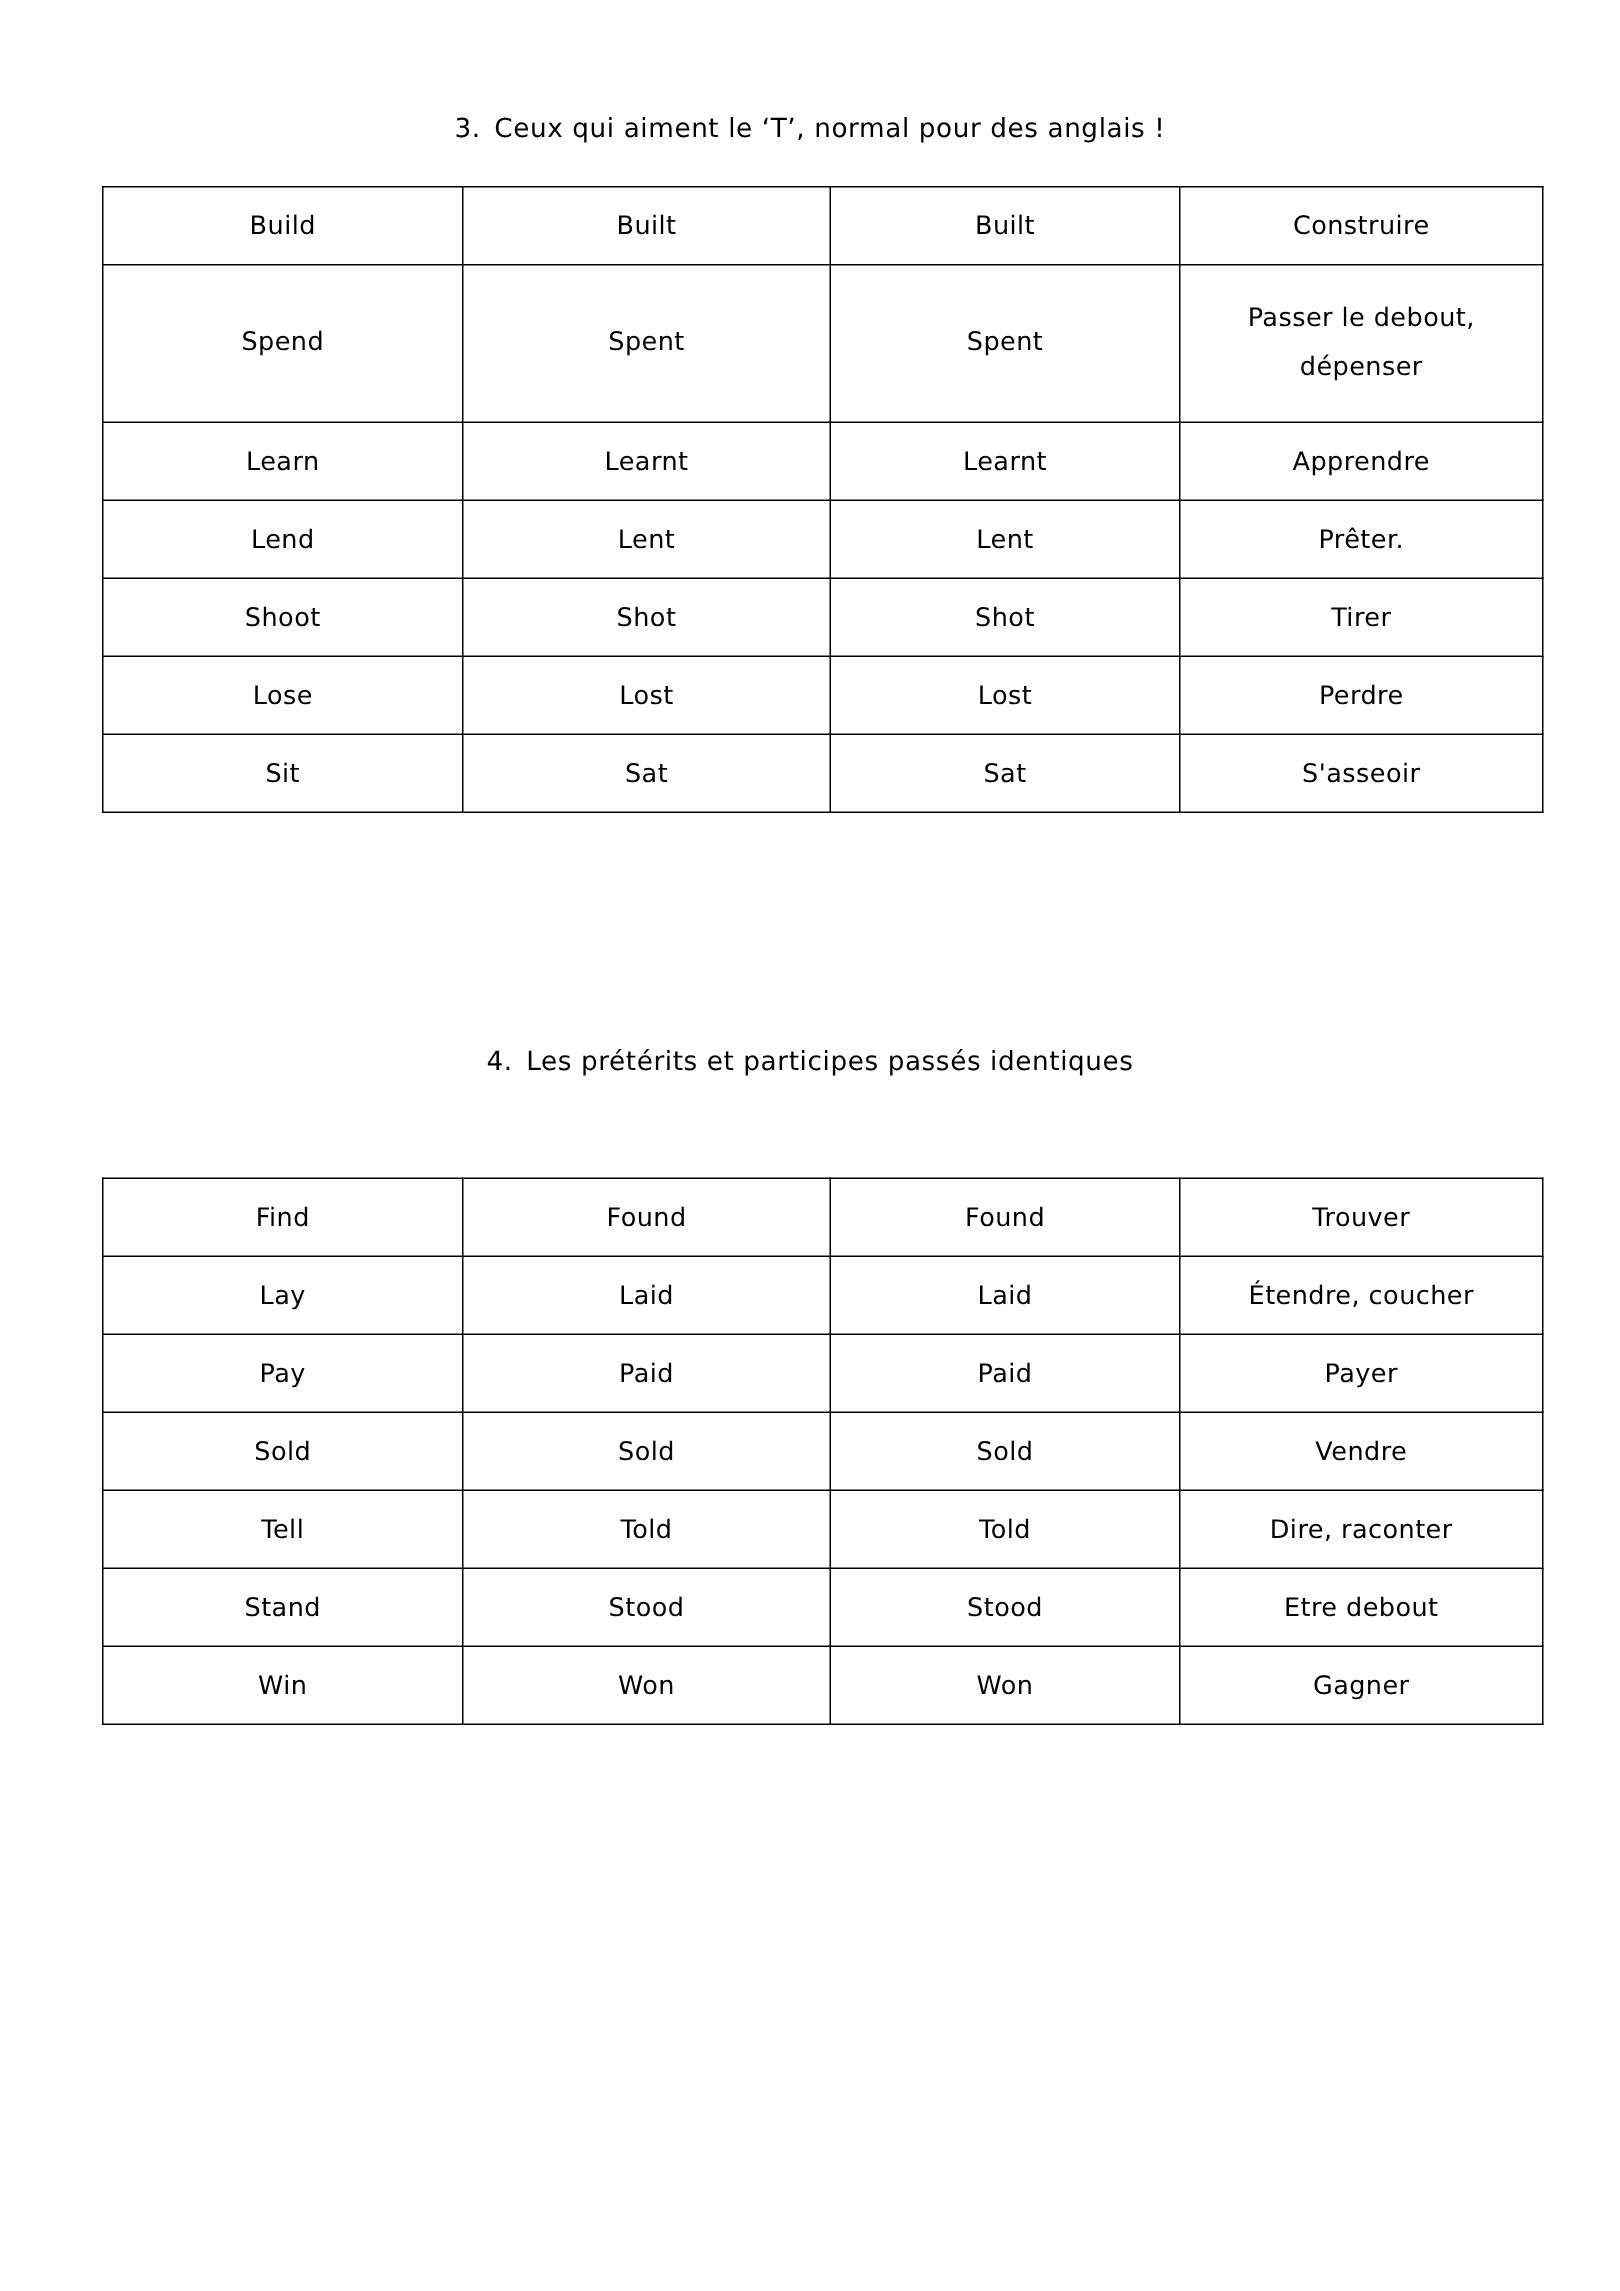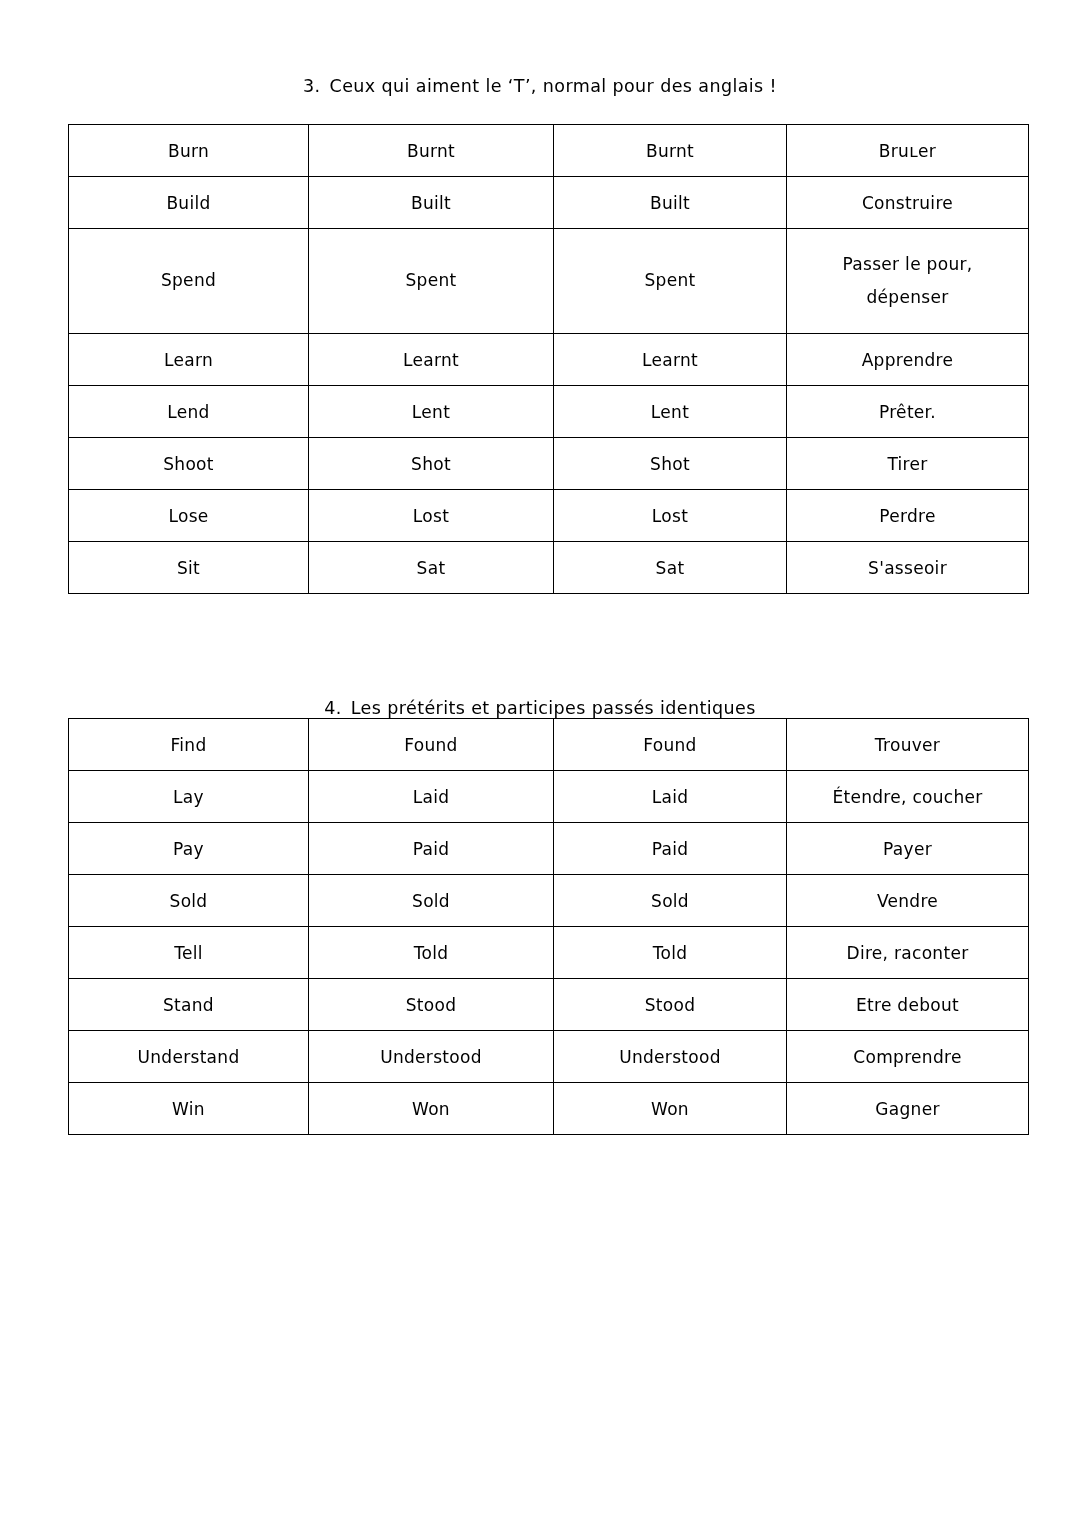--- a/index.html
+++ b/index.html
@@ -51,21 +51,21 @@
     top: 698px;
   }
   table.verbs {
     position: absolute;
     border-collapse: collapse;
     table-layout: fixed;
     width: 960px;
     left: 68px;
   }
   table#table3 { top: 124px; }
-  table#table4 { top: 718px; }
+  table#table4 { top: 785px; }
   table.verbs td {
     border: 1.6px solid #000000;
     text-align: center;
     vertical-align: middle;
     font-size: 17px;
     letter-spacing: 0.3px;
     padding: 0;
     height: 51px;
   }
   table.verbs td.tall {
@@ -93,37 +93,31 @@
 
   <table class="verbs" id="table3">
     <colgroup>
         <col class="c1">
         <col class="c2">
         <col class="c3">
         <col class="c4">
       </colgroup>
     <tbody>
         <tr>
-          <td>Burn</td>
-          <td>Burnt</td>
-          <td>Burnt</td>
-          <td>Bruʟer</td>
-        </tr>
-        <tr>
           <td>Build</td>
           <td>Built</td>
           <td>Built</td>
           <td>Construire</td>
         </tr>
         <tr>
           <td class="tall">Spend</td>
           <td class="tall">Spent</td>
           <td class="tall">Spent</td>
           <td class="tall">
-            <span class="cell-multi">Passer le pour,</span>
+            <span class="cell-multi">Passer le debout,</span>
             <span class="cell-multi">dépenser</span>
           </td>
         </tr>
         <tr>
           <td>Learn</td>
           <td>Learnt</td>
           <td>Learnt</td>
           <td>Apprendre</td>
         </tr>
         <tr>
@@ -196,26 +190,20 @@
           <td>Told</td>
           <td>Dire, raconter</td>
         </tr>
         <tr>
           <td>Stand</td>
           <td>Stood</td>
           <td>Stood</td>
           <td>Etre debout</td>
         </tr>
         <tr>
-          <td>Understand</td>
-          <td>Understood</td>
-          <td>Understood</td>
-          <td>Comprendre</td>
-        </tr>
-        <tr>
           <td>Win</td>
           <td>Won</td>
           <td>Won</td>
           <td>Gagner</td>
         </tr>
       </tbody>
   </table>
 
 </div>
 

